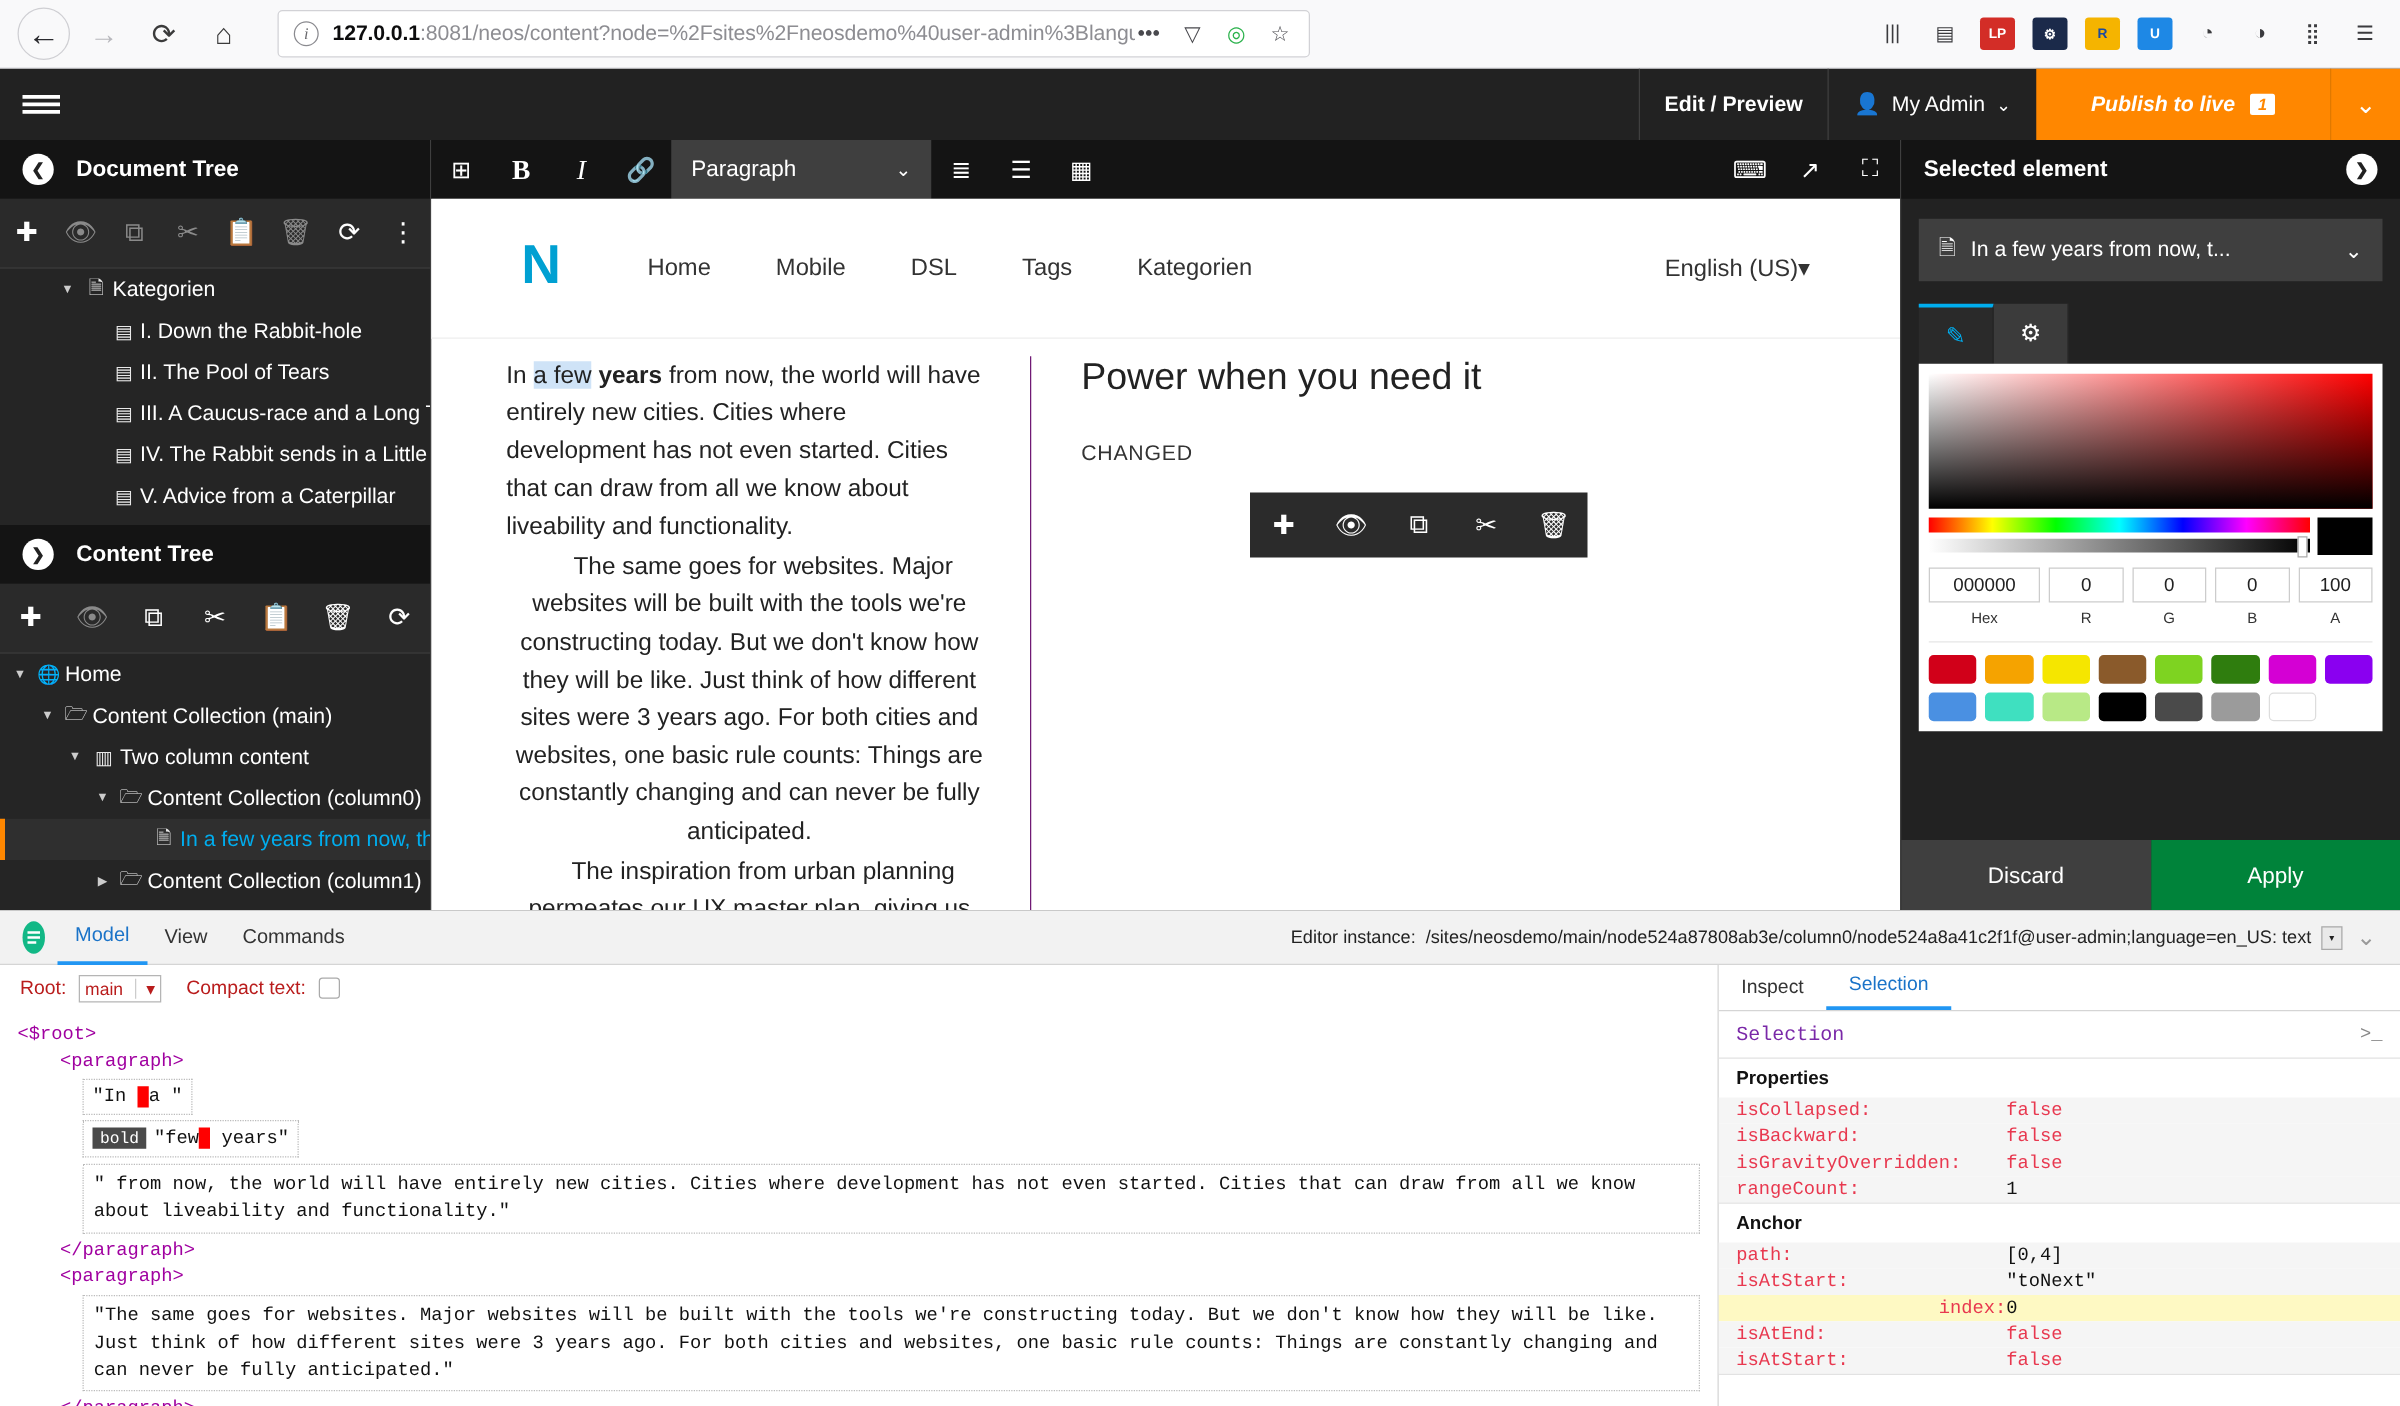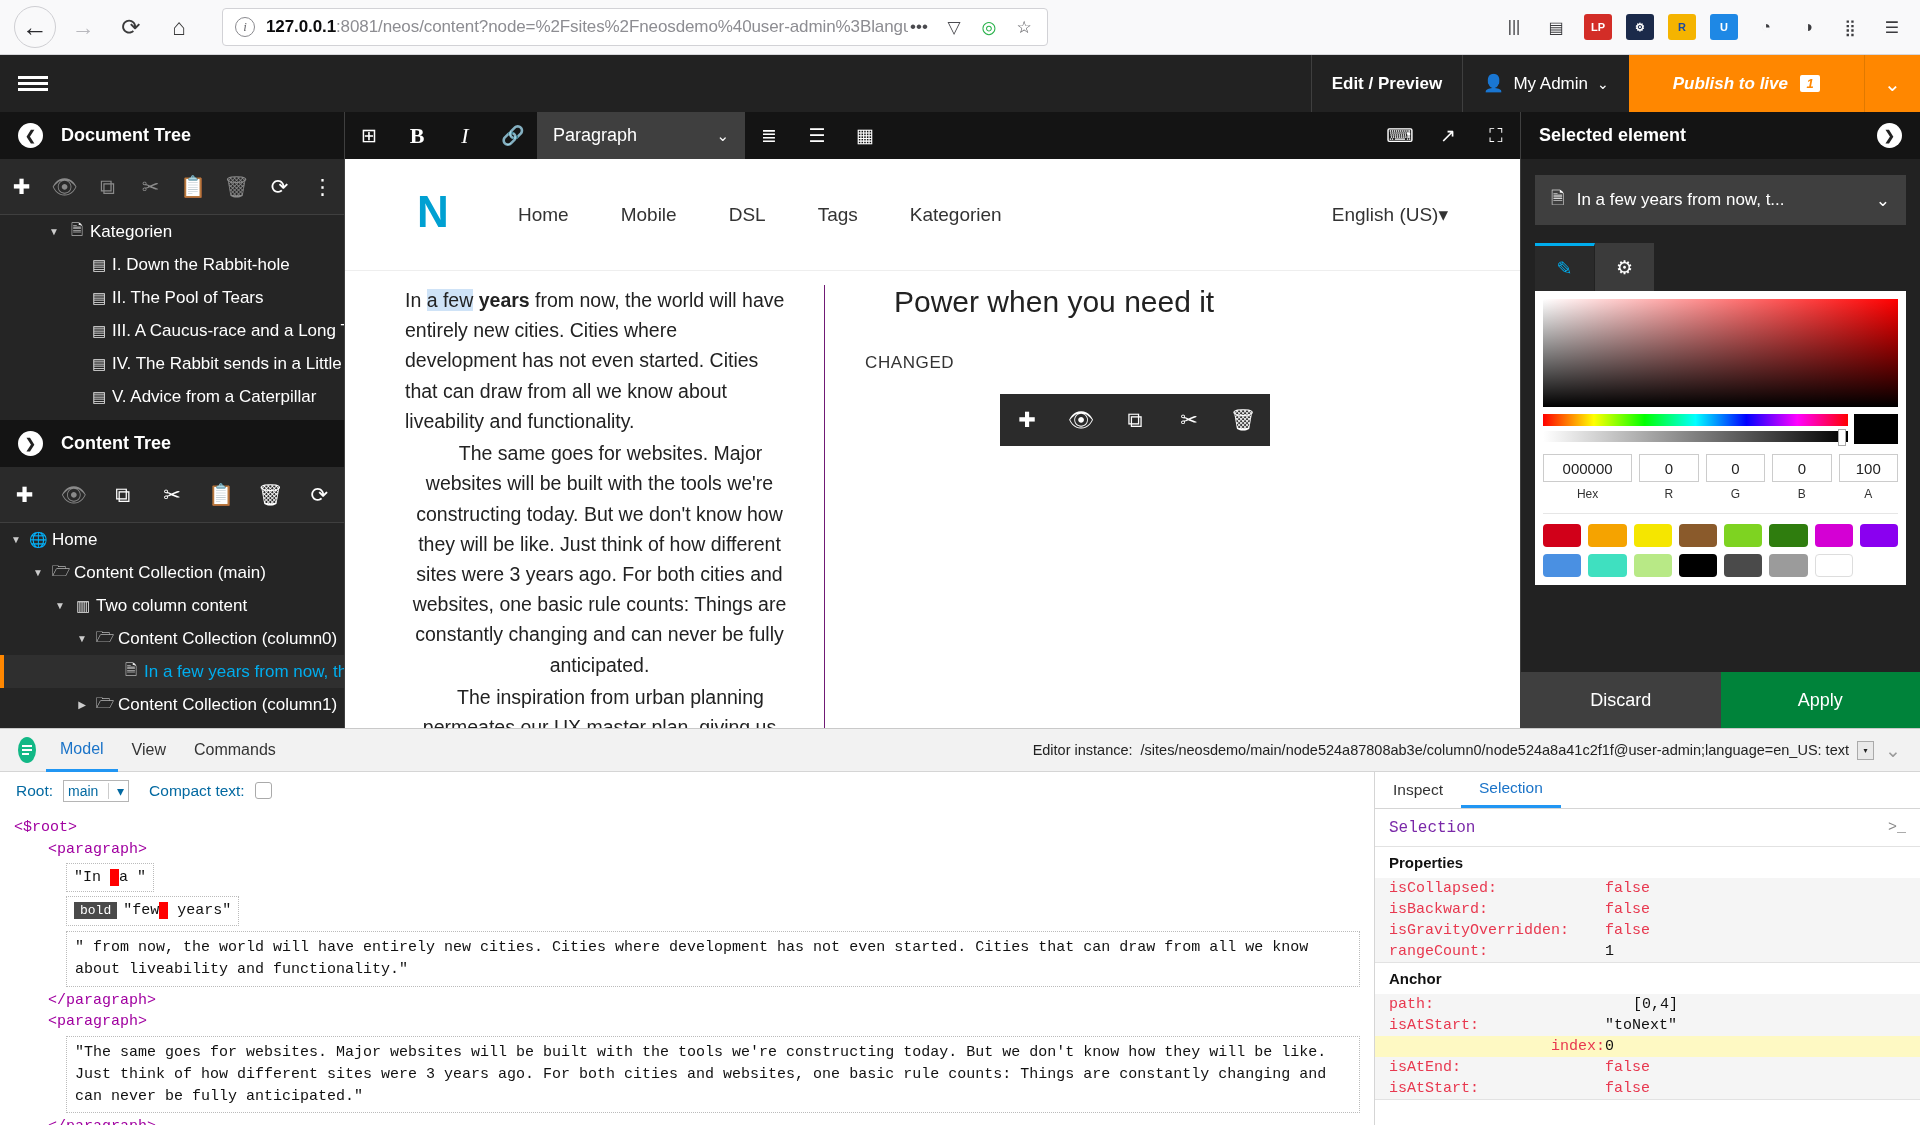--- a/index.html
+++ b/index.html
@@ -81,21 +81,21 @@
     font-family:"Liberation Sans",sans-serif;line-height:.9;}
   .nav{display:flex;gap:52px;margin-left:55px;font-size:19px;color:#333;}
   .lang{margin-left:auto;font-size:19px;color:#333;}
   .cols{display:flex;padding:14px 0 0 0;}
   .col-l{width:480px;padding:0 30px 0 60px;border-right:1px solid #701a75;}
   .col-r{flex:1;padding:0 40px;}
   .col-l p{font-size:19.5px;line-height:1.55;color:#222;margin-bottom:2px;text-indent:0;}
   .col-l p.ind{text-indent:22px;text-align:center;}
   .hl{background:#cfe3f7;}
   .bold{font-weight:700;}
-  .col-r h2{font-size:30px;font-weight:400;color:#222;margin-bottom:34px;margin-left:29px;}
+  .col-r h2{font-size:30px;font-weight:400;color:#222;margin-bottom:34px;}
   .col-r .changed{font-size:17px;letter-spacing:.6px;color:#333;}
 
   
   .float-tb{position:absolute;left:655px;top:235px;width:270px;height:52px;background:#2b2b2b;
     display:flex;align-items:center;z-index:30;}
   .float-tb .ftb{flex:1;display:flex;align-items:center;justify-content:center;color:#fff;font-size:21px;}
 
   
   .right{width:400px;background:#222;display:flex;flex-direction:column;border-left:1px solid #3f3f3f;}
   .sel-head{height:47px;background:#141414;display:flex;align-items:center;
@@ -144,21 +144,21 @@
     padding:0 8px;}
   .dt-logo{width:38px;height:34px;display:flex;align-items:center;justify-content:center;}
   .dt-tab{padding:0 14px;height:43px;display:flex;align-items:center;font-size:16px;color:#333;}
   .dt-tab.act{color:#1a73c8;border-bottom:3px solid #2196f3;}
   .dt-instance{margin-left:auto;display:flex;align-items:center;gap:8px;font-size:14.5px;color:#222;}
   .dt-instance .mini-sel{width:17px;height:19px;border:1px solid #aaa;background:#e9e9e9;
     display:flex;align-items:center;justify-content:center;font-size:8px;}
   .dt-chev{width:38px;display:flex;align-items:center;justify-content:center;color:#9a9a9a;font-size:19px;}
   .dt-body{flex:1;display:flex;}
   .dt-left{flex:1;display:flex;flex-direction:column;border-right:1px solid #d5d5d5;overflow:hidden;}
-  .dt-subbar{height:37px;display:flex;align-items:center;gap:10px;padding:0 16px;font-size:15.5px;color:#0369a1;}
+  .dt-subbar{height:37px;display:flex;align-items:center;gap:10px;padding:0 16px;font-size:15.5px;color:#b91c1c;}
   .dt-subbar select,.dt-subbar .selbox{height:22px;border:1px solid #b5b5b5;background:#fff;font-size:14px;
     padding:0 4px;display:inline-flex;align-items:center;min-width:66px;
     font-family:"Liberation Sans",sans-serif;}
   .chkbox{width:17px;height:17px;border:1px solid #aaa;border-radius:3px;background:#fff;display:inline-block;}
   .xmltree{flex:1;padding:8px 14px;font-family:"Liberation Mono",monospace;font-size:15px;
     overflow:hidden;line-height:1.45;}
   .tag{color:#a000a0;}
   .txtbox{border:1px dotted #bbb;padding:3px 7px;display:inline-block;margin:2px 0;color:#111;}
   .txtblock{border:1px dotted #bbb;padding:5px 8px;margin:3px 0;color:#111;}
   .markb{background:#4a4a4a;color:#fff;padding:1px 6px;font-size:13px;margin-right:6px;}
@@ -535,21 +535,21 @@
           <div class="prop" style="background: rgb(245, 245, 245);">
             <span class="k">isGravityOverridden:</span>
             <span class="v bool">false</span>
           </div>
           <div class="prop">
             <span class="k">rangeCount:</span>
             <span class="v">1</span>
           </div>
           <div class="divline"></div>
           <div class="sec-title">Anchor</div>
-          <div class="prop" style="background: rgb(245, 245, 245); gap: 28px;">
+          <div class="prop" style="background: rgb(245, 245, 245);">
             <span class="k">path:</span>
             <span class="v">[0,4]</span>
           </div>
           <div class="prop">
             <span class="k">isAtStart:</span>
             <span class="v">"toNext"</span>
           </div>
           <div class="prop" style="background: #fef9c3; text-align: right;">
             <span class="k">index:</span>
             <span class="v">0</span>

